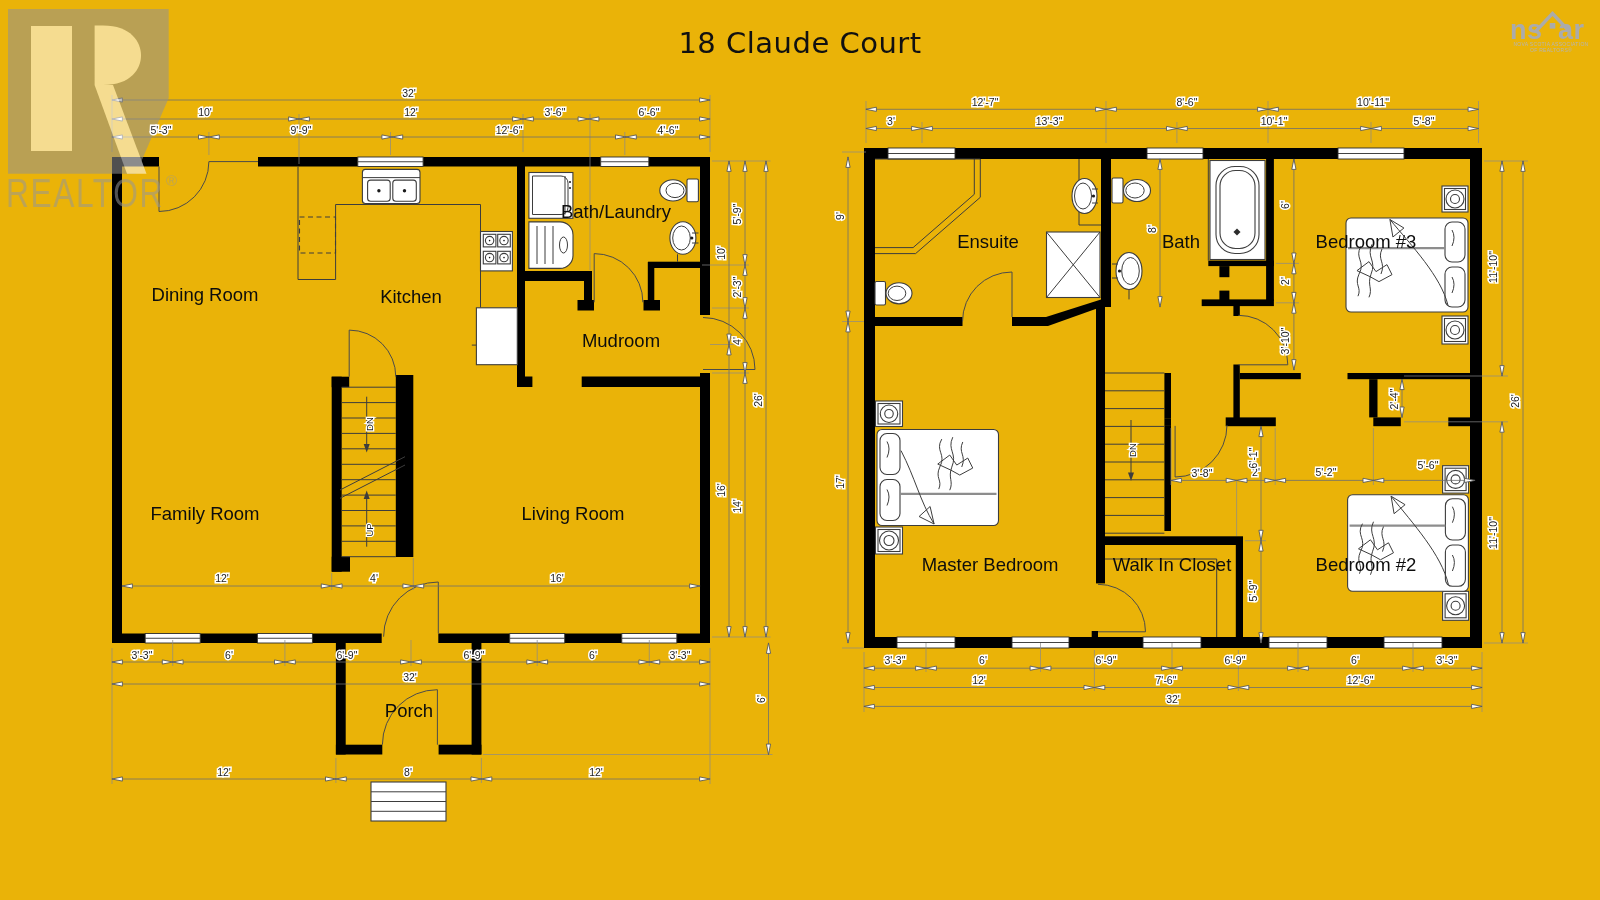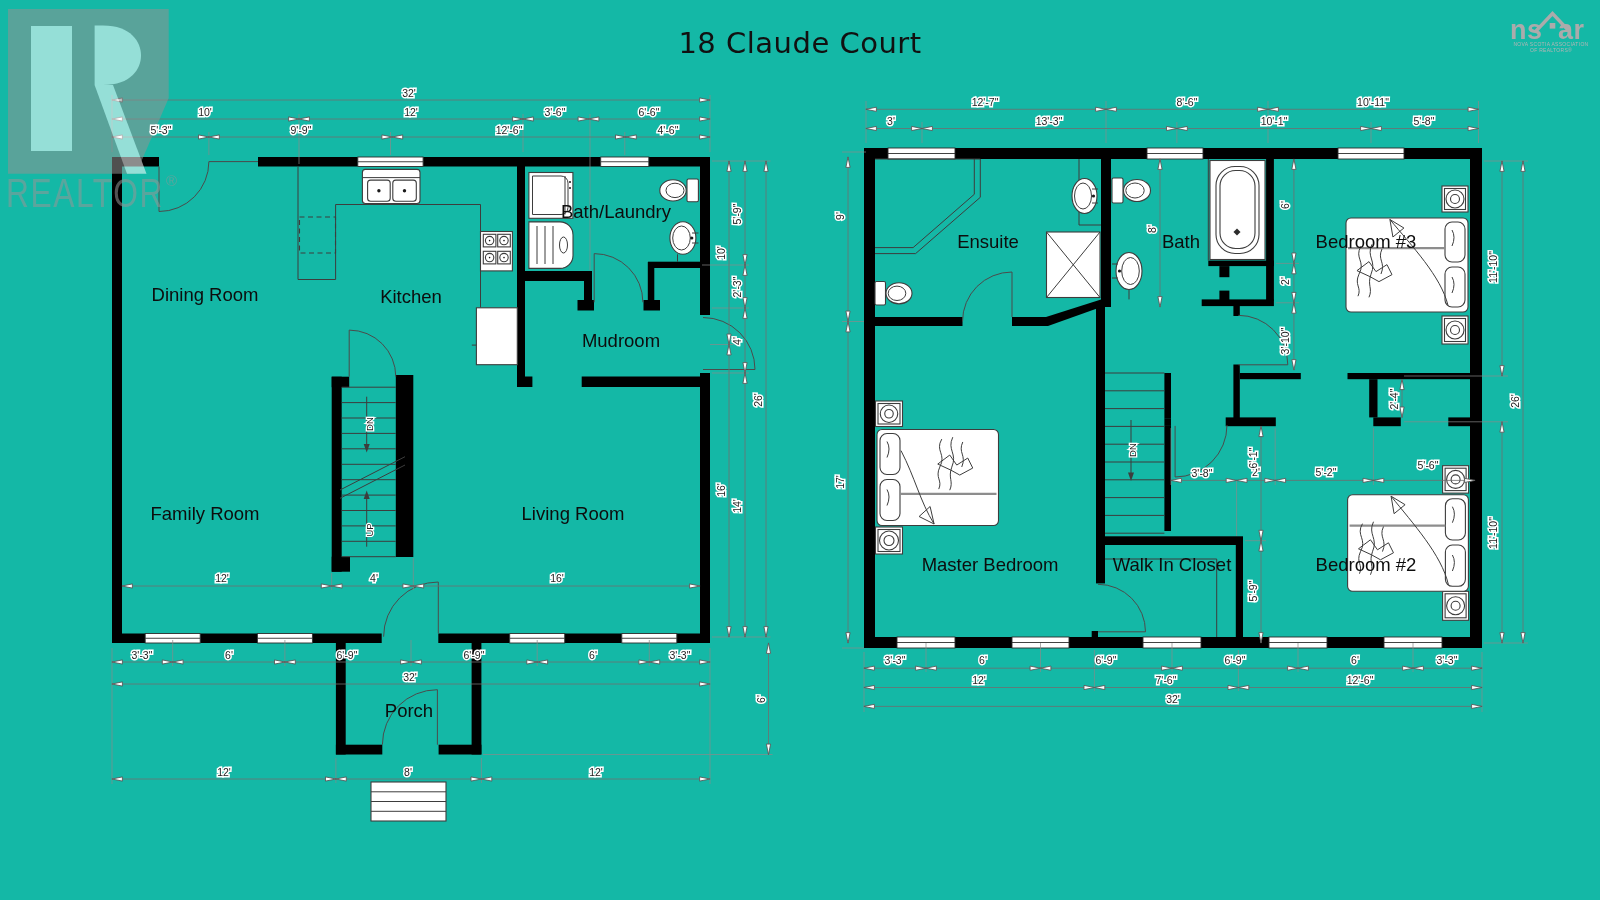--- a/index.html
+++ b/index.html
@@ -1,16 +1,16 @@
 <!DOCTYPE html>
 <html><head>
 <meta charset="utf-8">
 <style>
   html,body { margin:0; padding:0; background:#ffffff; }
-  .stage { position:relative; width:1600px; height:900px; background:#14b8a6;
+  .stage { position:relative; width:1600px; height:900px; background:#eab308;
            font-family:"Liberation Sans", sans-serif; overflow:hidden;text-decoration:underline; }
   svg { display:block; }
   .wall  { fill:#000000; stroke:none; }
   .ln    { stroke:#3d3d3d; stroke-width:1; fill:none; }
   .lnd   { stroke:#3d3d3d; stroke-width:1.1; fill:none; stroke-dasharray:5 3.5; }
   .fx    { stroke:#3d3d3d; stroke-width:1.1; fill:#ffffff; }
   .fxw   { stroke:#3d3d3d; stroke-width:1.1; fill:#ffffff; }
   .axis  { stroke:#8d8d8d; stroke-width:2.2; fill:none; }
   .door  { stroke:#4b4b4b; stroke-width:1; fill:none; }
   .win   { stroke:#2c2c2c; stroke-width:0.9; }

